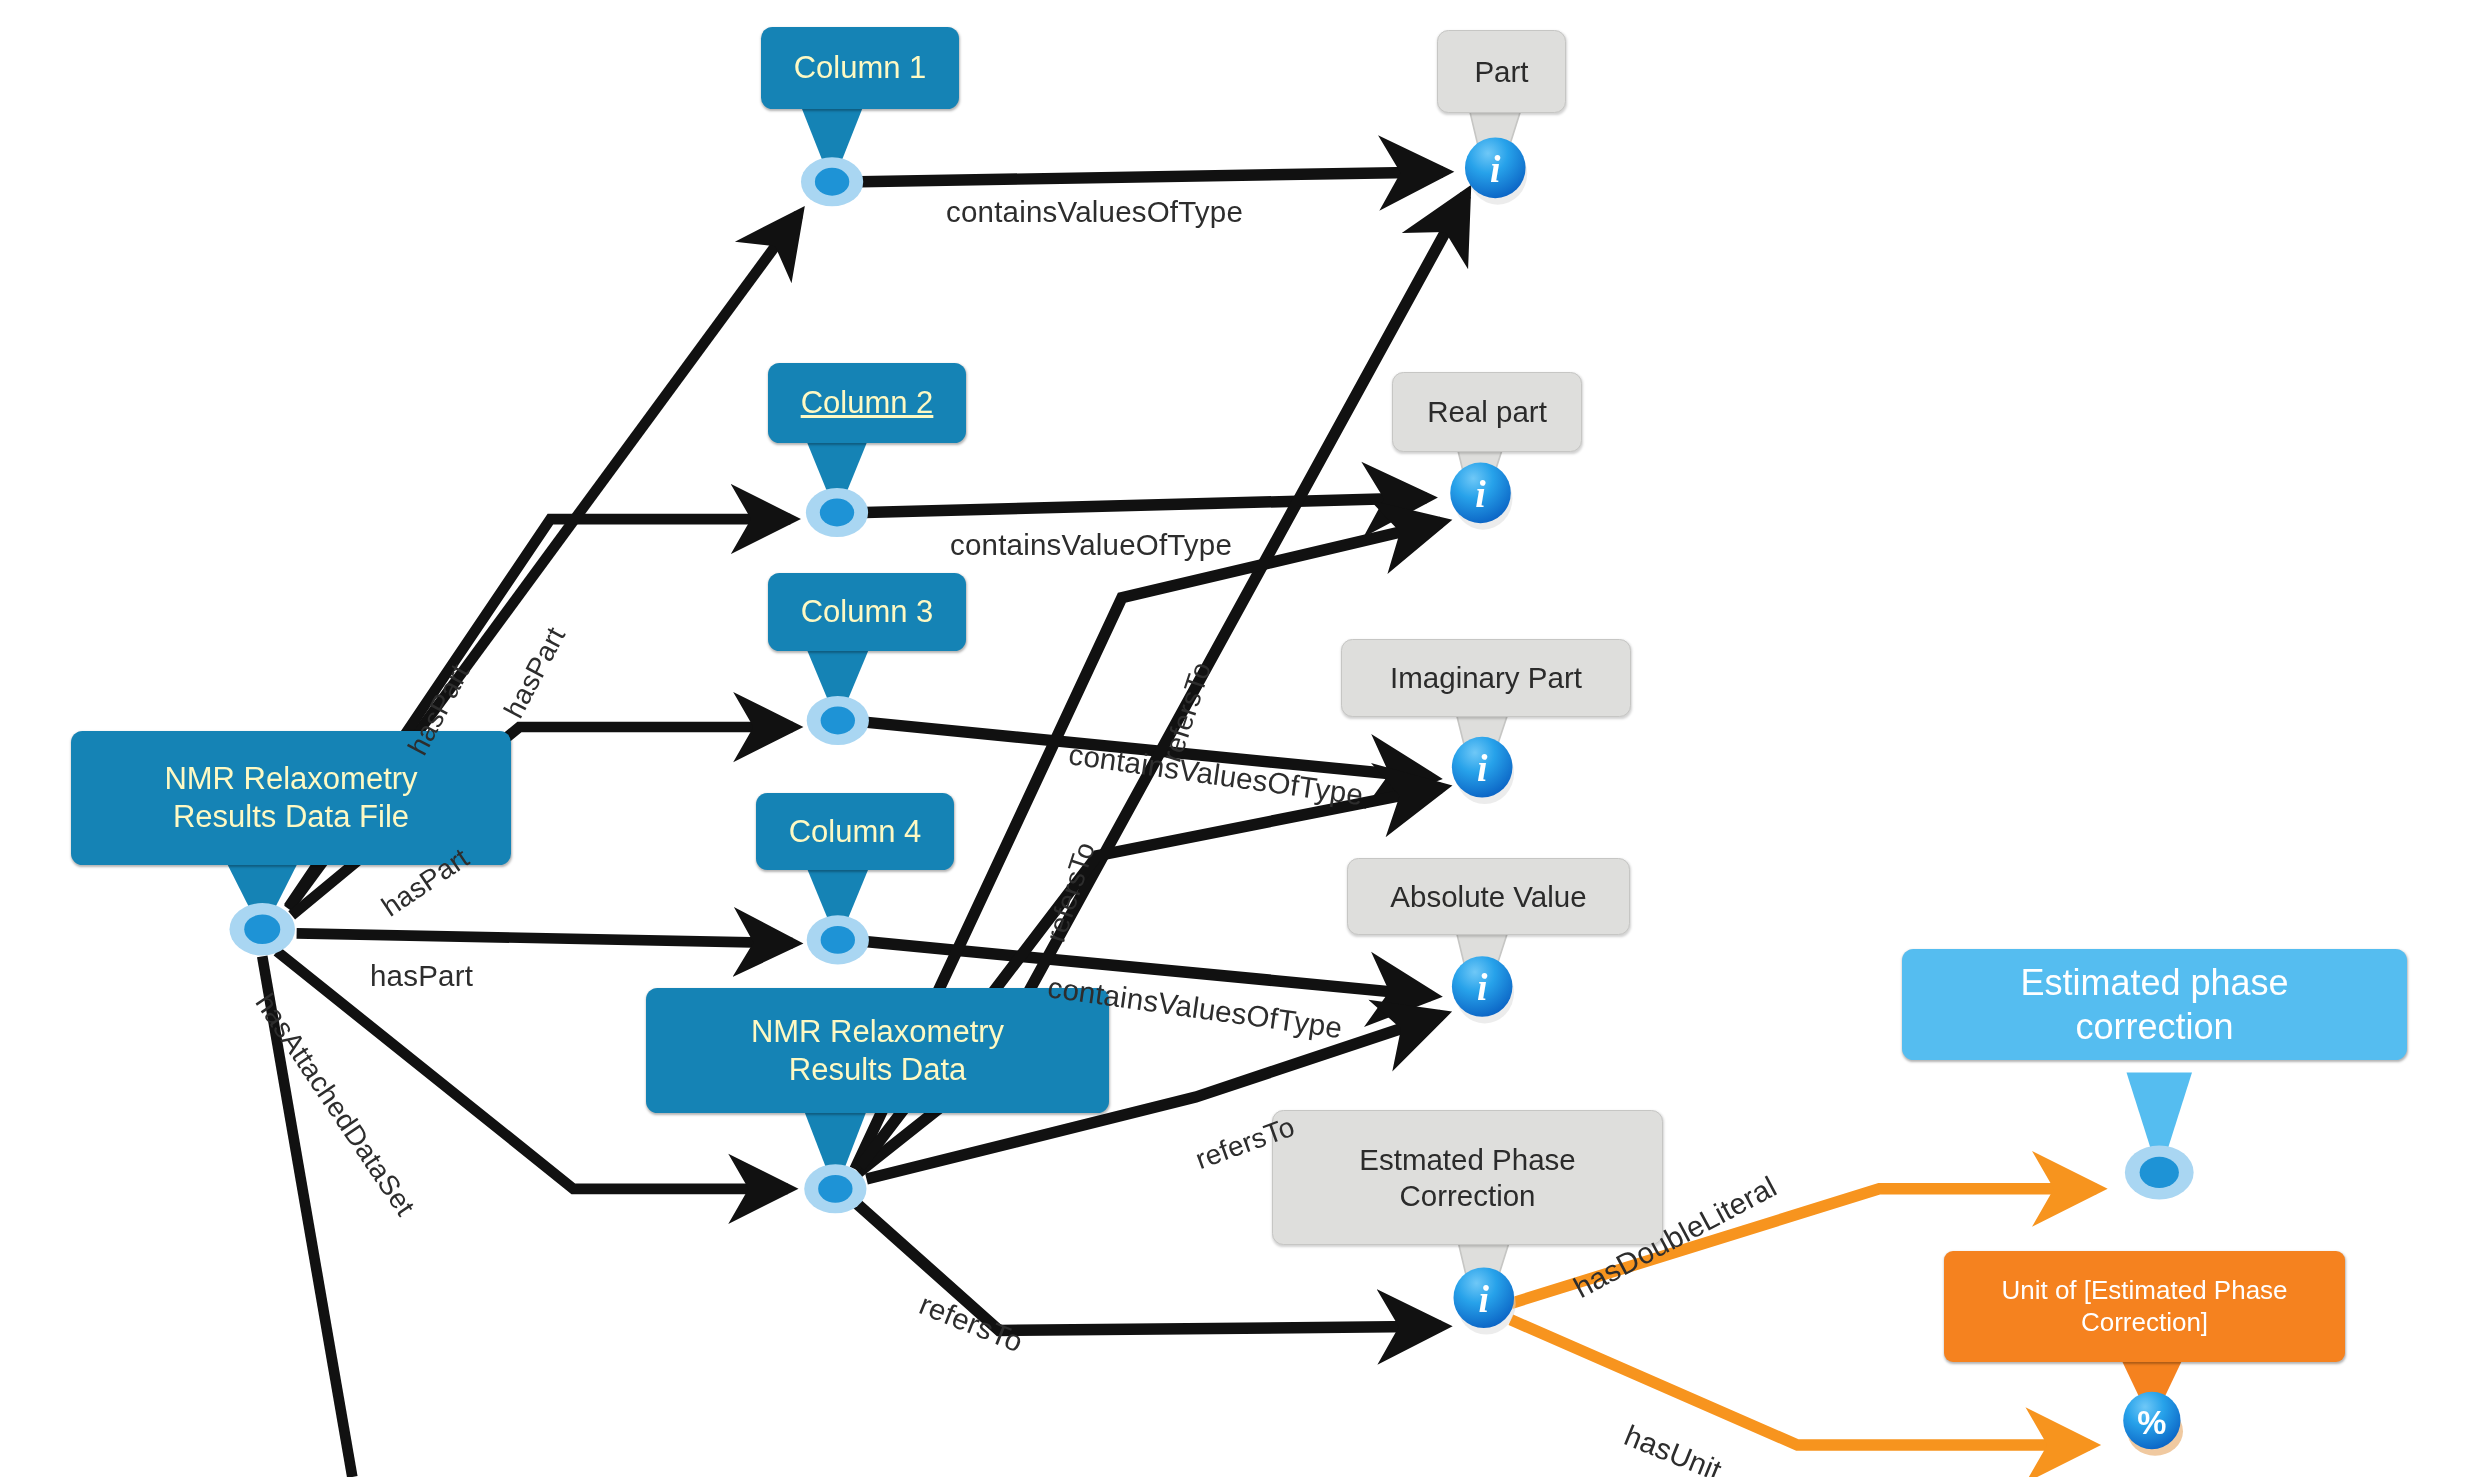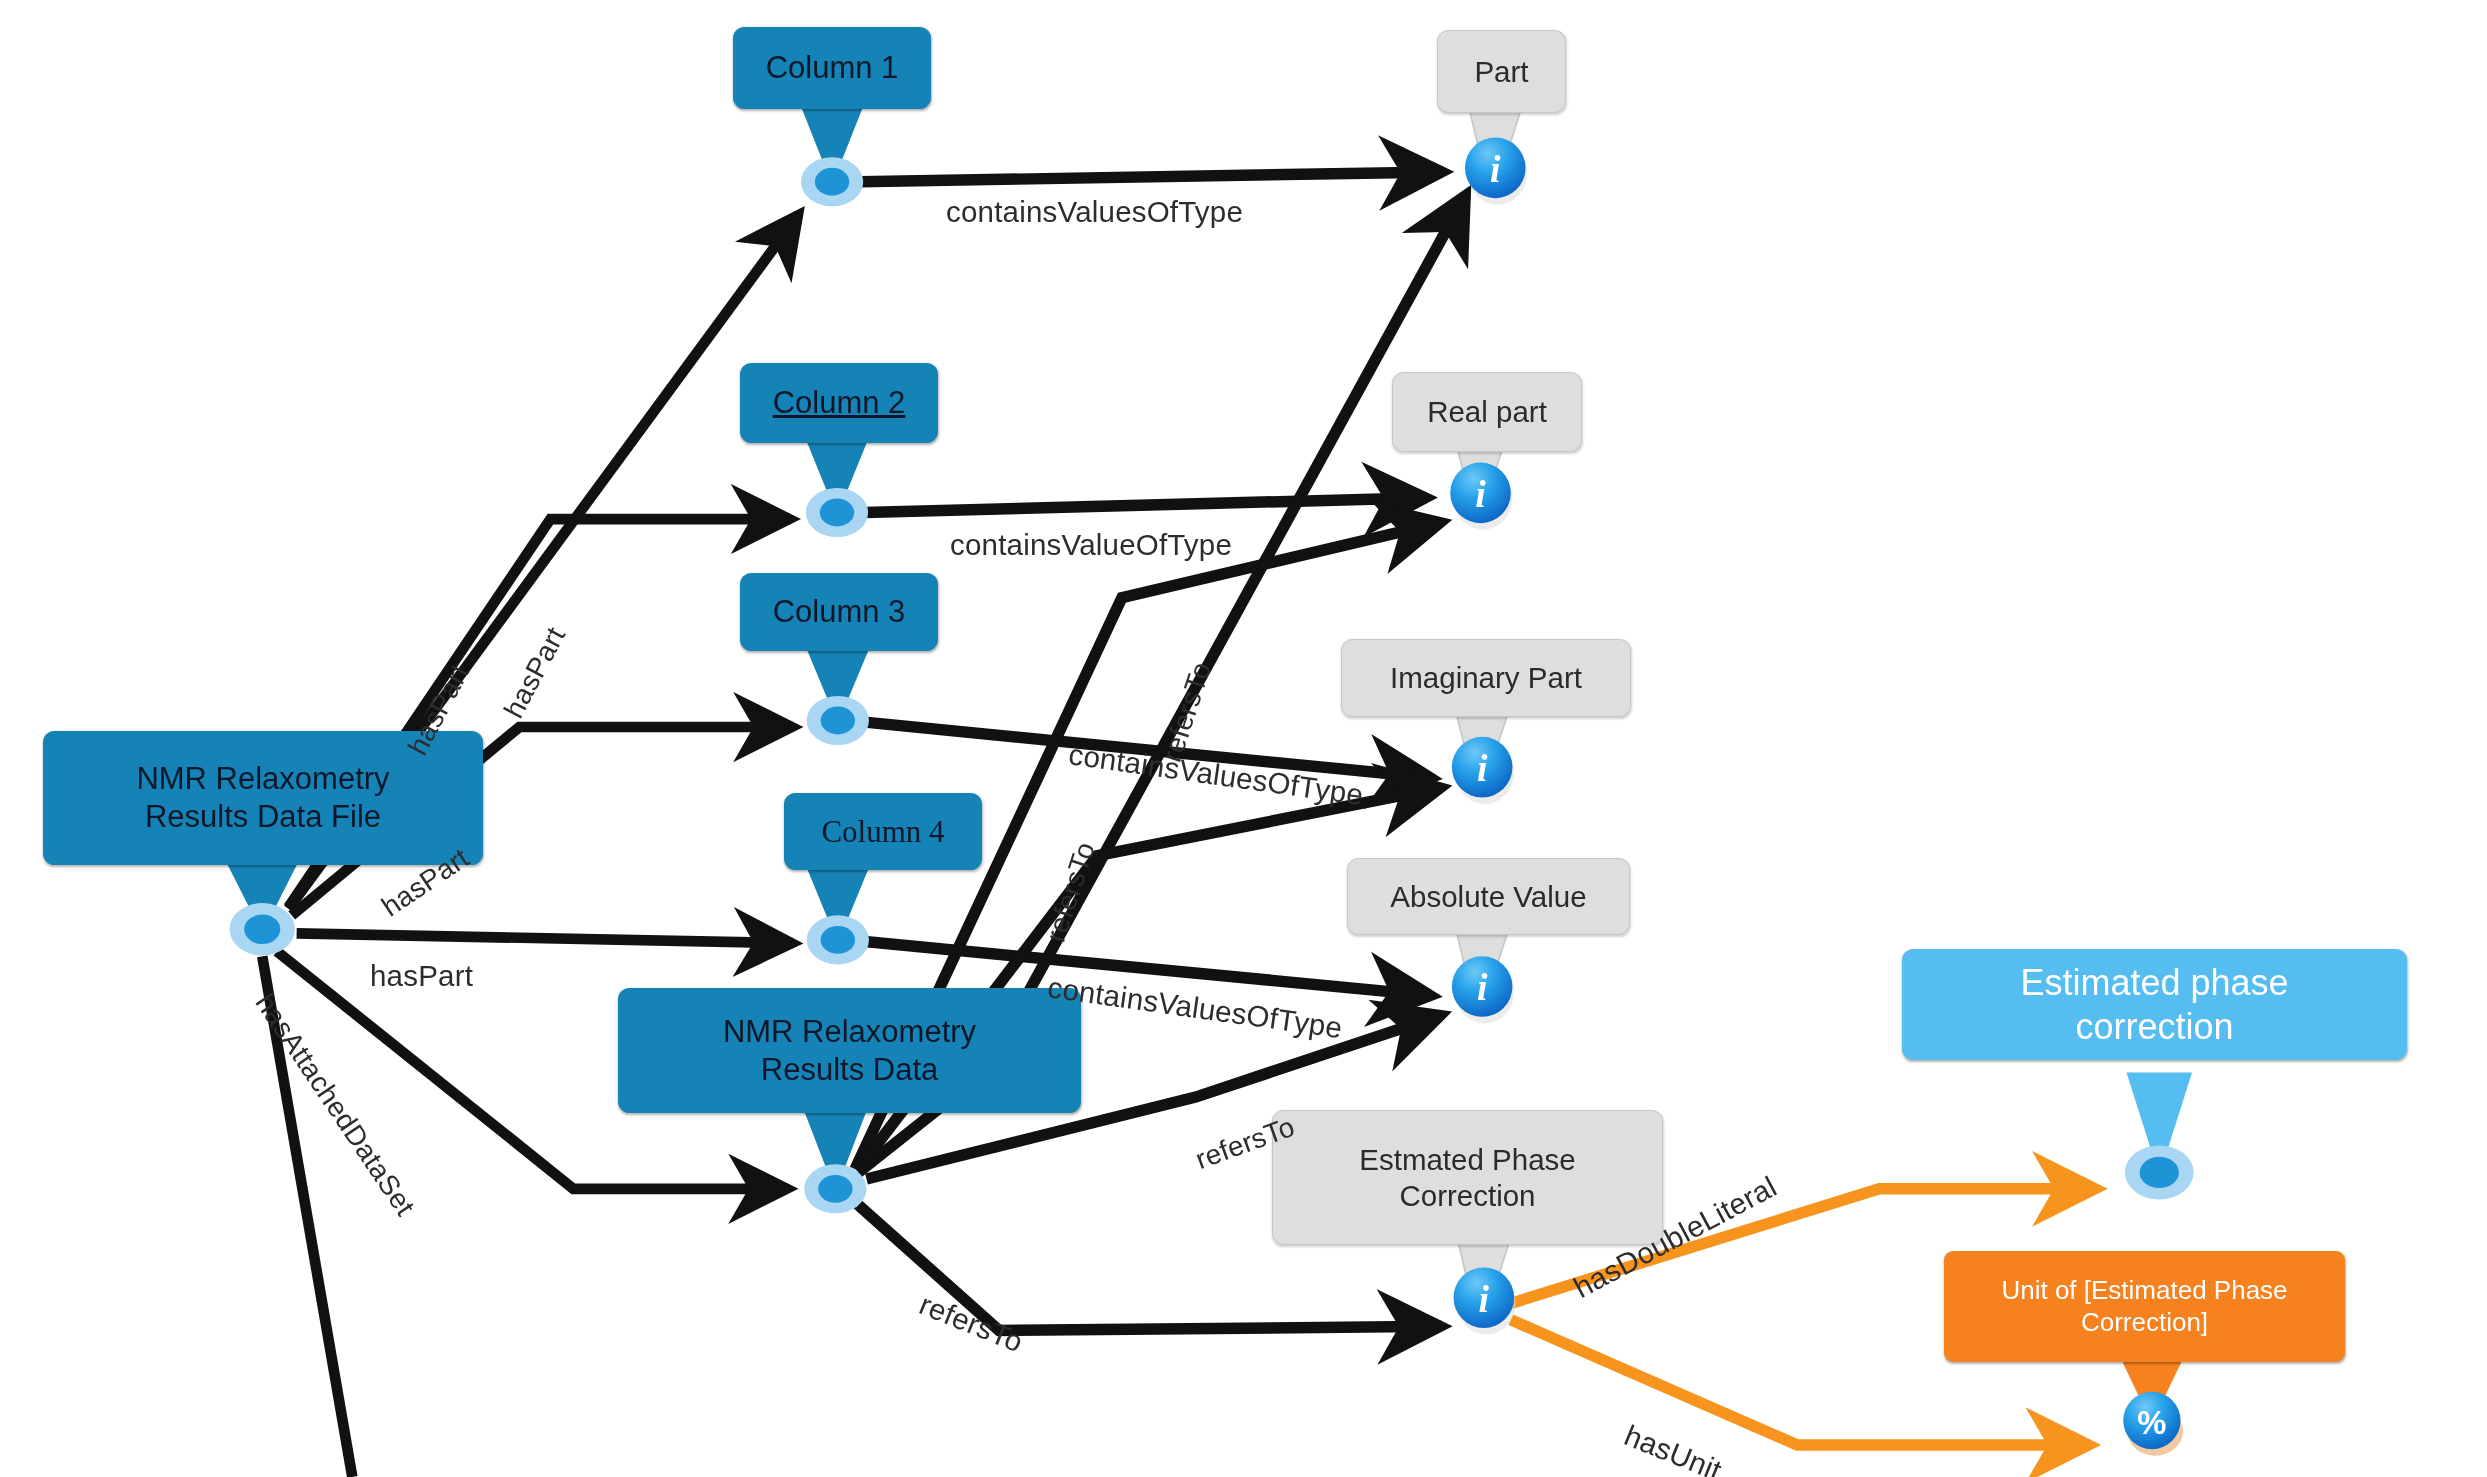--- a/index.html
+++ b/index.html
@@ -2,22 +2,22 @@
 <html style="font-size:13px"><head>
 <meta charset="utf-8">
 <style>
   html,body{margin:0;padding:0;background:#ffffff;}
   body{font-family:"Liberation Sans",sans-serif;}
   #stage{position:relative;width:2487px;height:1477px;background:#fff;overflow:hidden;}
   svg.layer{position:absolute;left:0;top:0;width:2487px;height:1477px;}
   .node-box{position:absolute;box-sizing:border-box;display:flex;align-items:center;
             justify-content:center;text-align:center;border-radius:11.5px;
             line-height:1.22;white-space:pre-line;}
-  .nb-dark{background:#1583b5;color:#0f172a;font-size:31px;
-           box-shadow:0.8px 1.6px 2.5px rgba(0,0,0,.30);}
+  .nb-dark{background:#1583b5;color:#fef9c3;font-size:31px;
+           box-shadow:0.8px 1.6px 2.5px rgba(0,0,0,.30);margin-left:28px;}
   .nb-light{background:#55bdf0;color:#ffffff;font-size:36px;
             box-shadow:0.8px 1.6px 2.5px rgba(0,0,0,.30);}
   .nb-grey{background:#dededc;color:#2b2b2b;font-size:29.5px;border:0.8px solid #c6c6c4;
            box-shadow:0.8px 1.6px 2.5px rgba(0,0,0,.18);}
   .nb-orange{background:#f5821f;color:#ffffff;font-size:26px;
              box-shadow:0.8px 1.6px 2.5px rgba(0,0,0,.30);border-radius:9px;}
   .edge-label{position:absolute;font-size:29.5px;color:#2d2d2d;white-space:nowrap;
               transform-origin:left center;letter-spacing:0.2px;}
   .el-small{font-size:28px;}
 </style>
@@ -176,21 +176,21 @@
 
   <div class="node-box nb-dark" style="left:43px;top:731px;width:440px;height:134px;">NMR Relaxometry
 Results Data File</div>
 
   <div class="node-box nb-dark" style="left:733px;top:27px;width:198px;height:82px;">Column 1</div>
 
   <div class="node-box nb-dark" style="left:740px;top:363px;width:198px;height:80px;text-decoration:underline;">Column 2</div>
 
   <div class="node-box nb-dark" style="left:740px;top:573px;width:198px;height:78px;">Column 3</div>
 
-  <div class="node-box nb-dark" style="left:784px;top:793px;width:198px;height:77px;font-family:Liberation Serif, serif;">Column 4</div>
+  <div class="node-box nb-dark" style="left:728px;top:793px;width:198px;height:77px;">Column 4</div>
 
   <div class="node-box nb-dark" style="left:618px;top:988px;width:463px;height:125px;">NMR Relaxometry
 Results Data</div>
 
   <div class="node-box nb-grey" style="left:1437px;top:30px;width:129px;height:83px;">Part</div>
 
   <div class="node-box nb-grey" style="left:1392px;top:372px;width:190px;height:80px;">Real part</div>
 
   <div class="node-box nb-grey" style="left:1341px;top:639px;width:290px;height:78px;">Imaginary Part</div>
 

